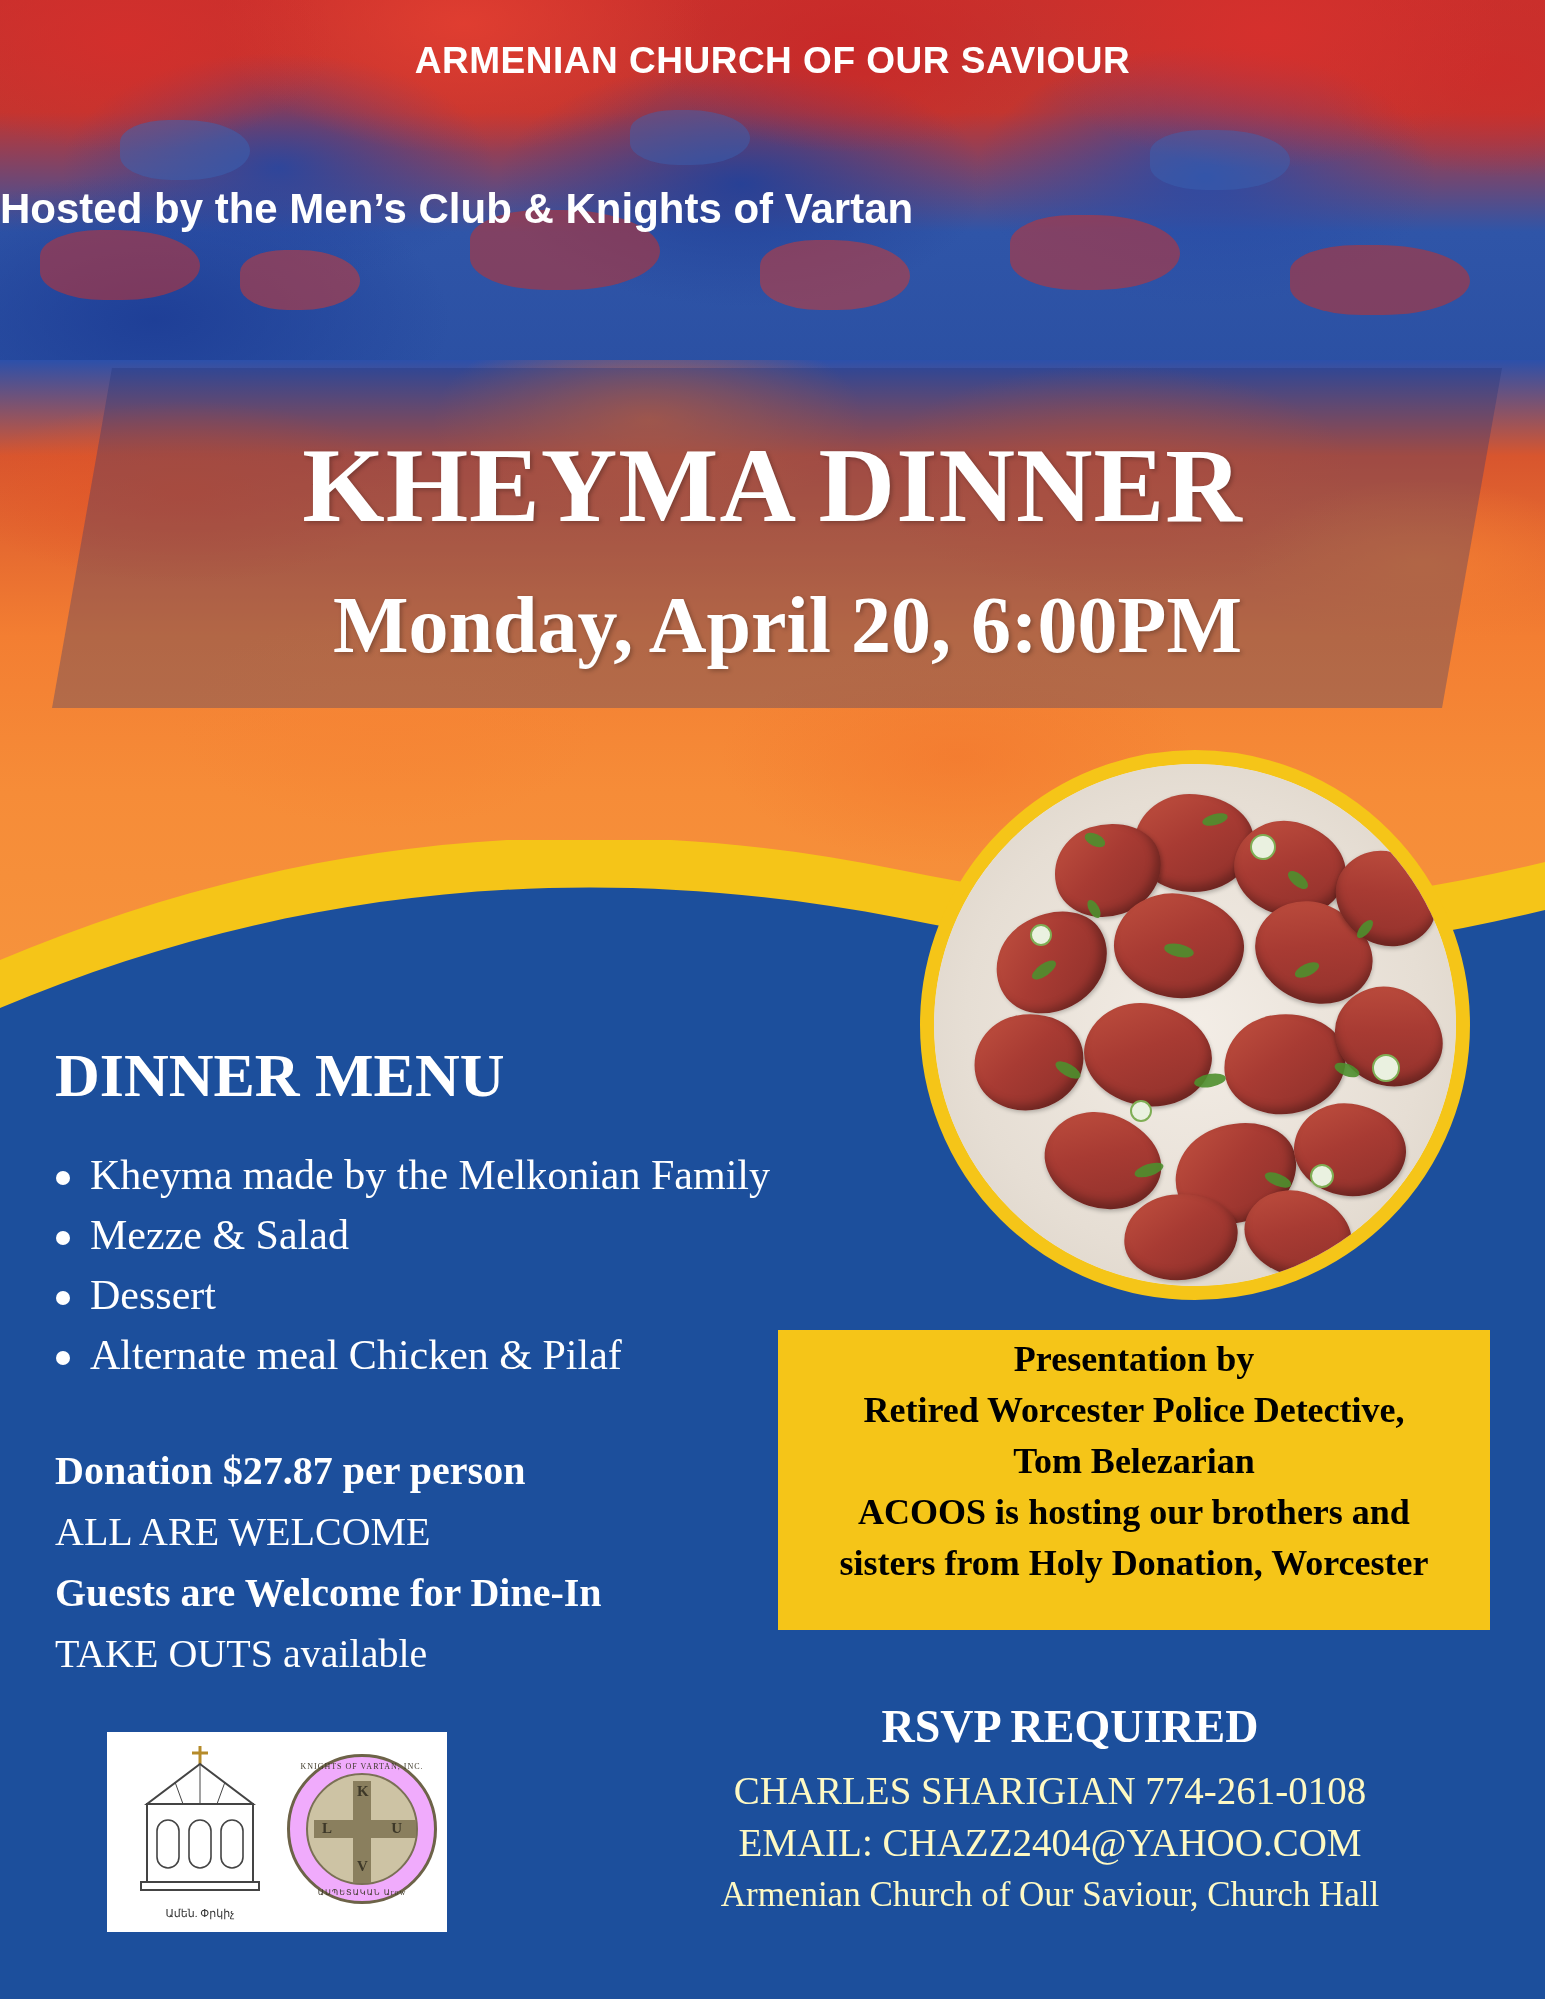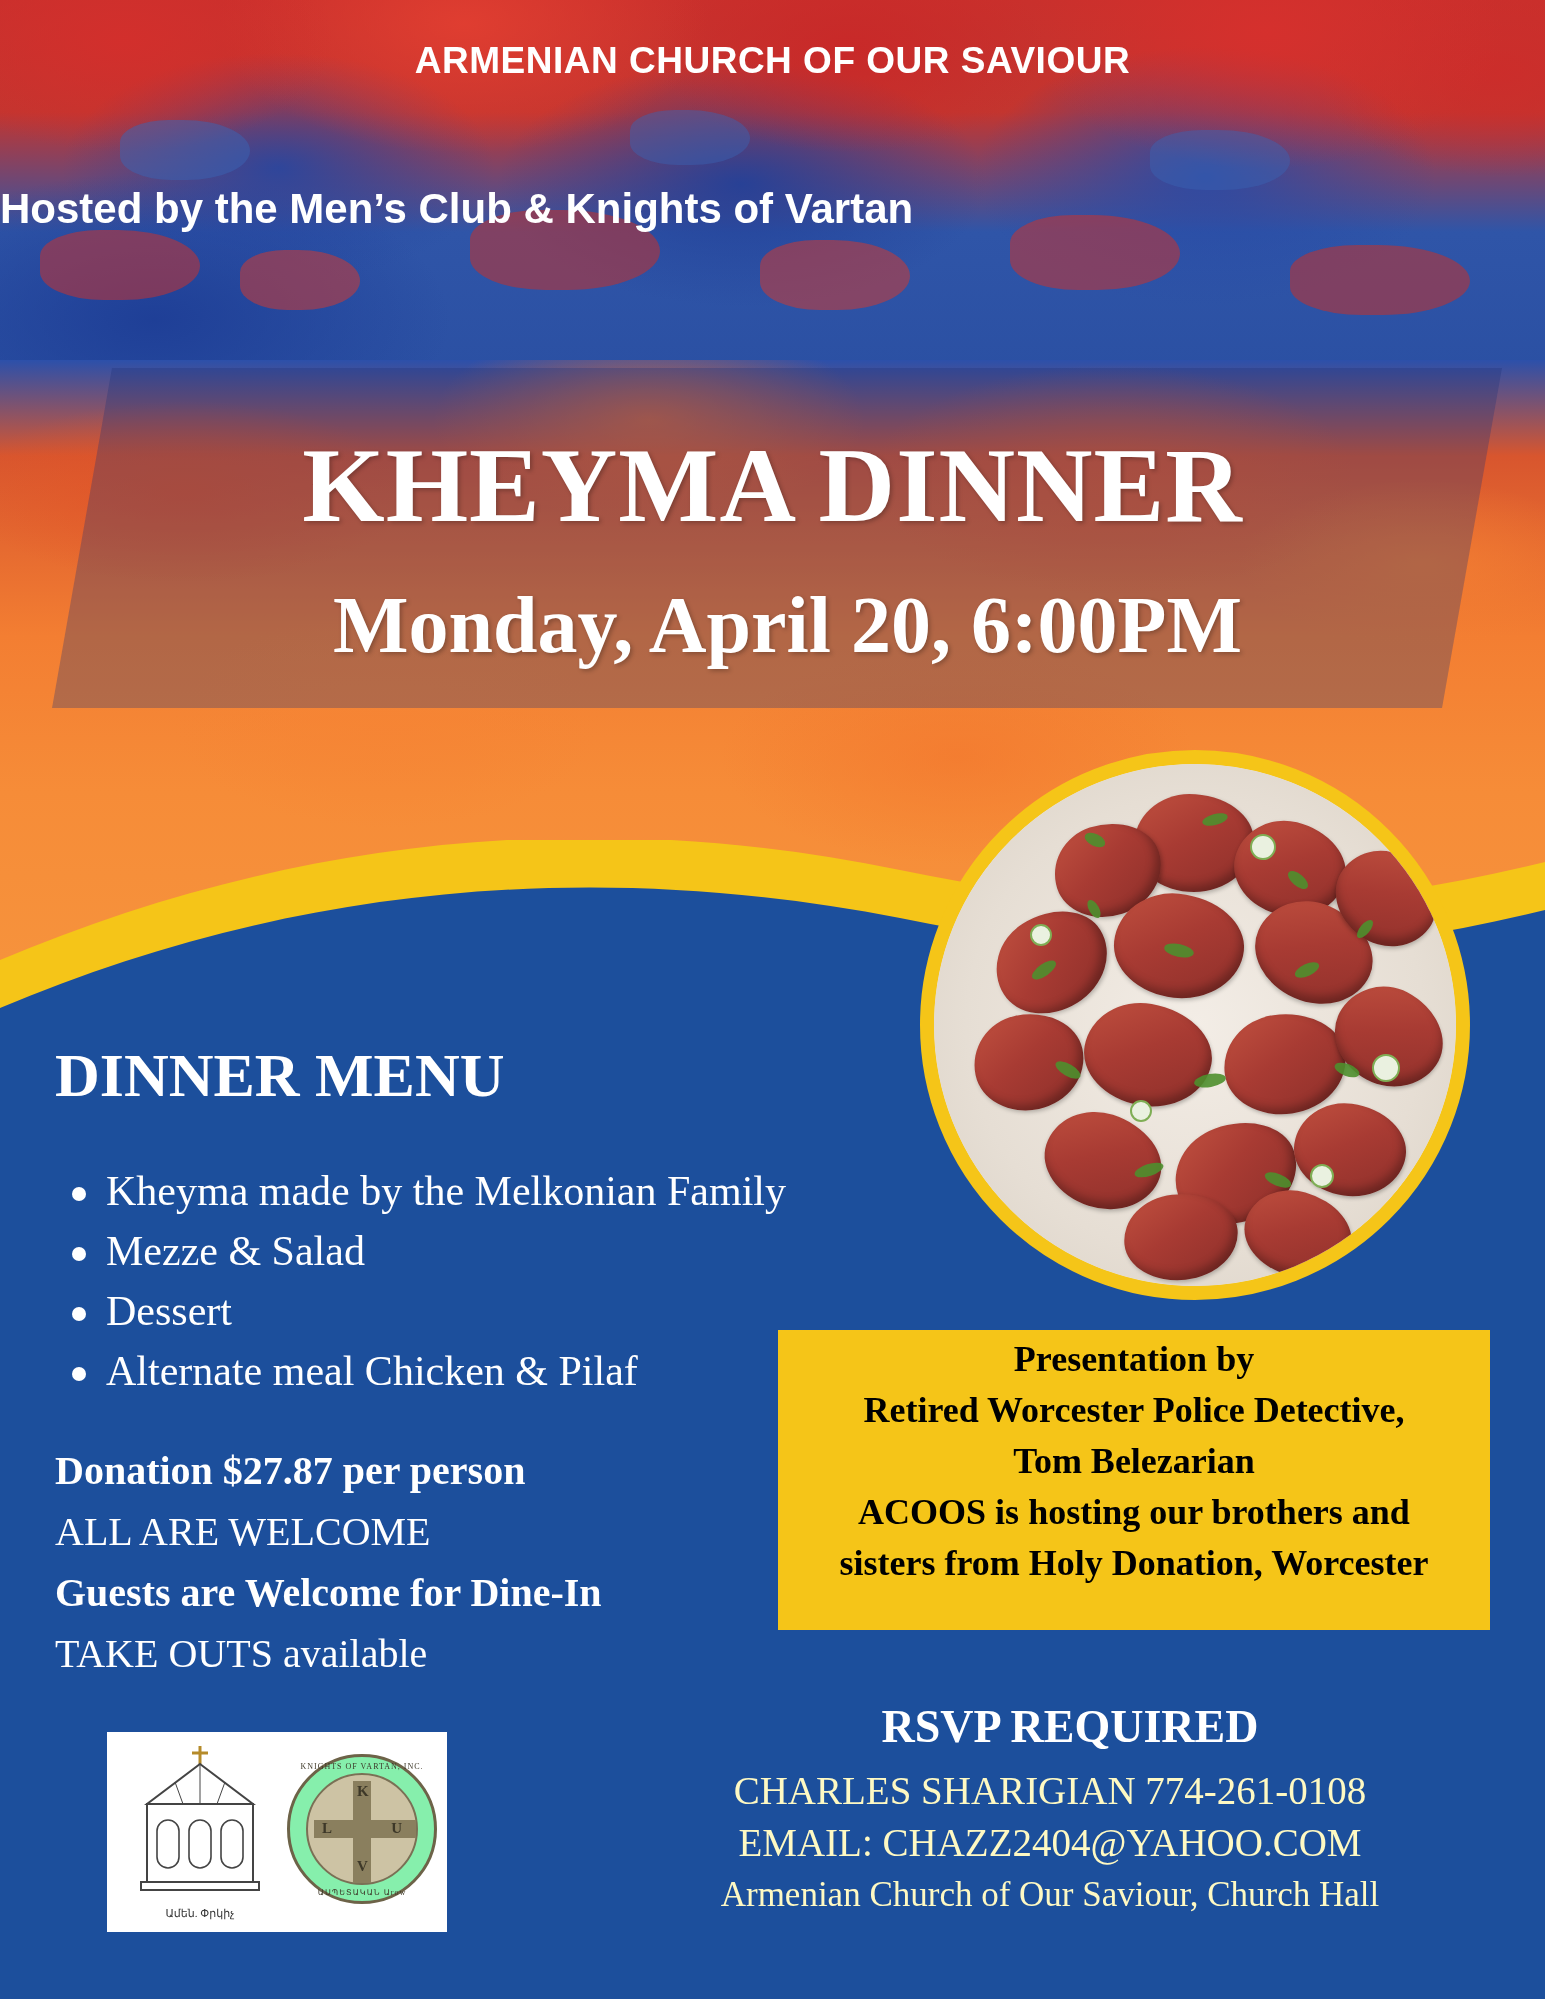--- a/index.html
+++ b/index.html
@@ -174,21 +174,21 @@
     font-family: "Liberation Serif", serif;
     font-weight: bold;
     font-size: 62px;
     color: #ffffff;
   }
   .menu-list {
     position: absolute;
     top: 1145px;
     left: 40px;
     width: 820px;
-    margin: 16px;
+    margin: 0;
     padding: 0 0 0 50px;
     list-style: none;
   }
   .menu-list li {
     position: relative;
     font-size: 42px;
     line-height: 60px;
     color: #ffffff;
   }
   .menu-list li::before {
@@ -281,21 +281,21 @@
     width: 150px;
     height: 180px;
   }
   .kov-logo {
     position: absolute;
     left: 180px;
     top: 22px;
     width: 150px;
     height: 150px;
     border-radius: 50%;
-    background: #86efac;
+    background: #f0abfc;
     border: 3px solid #6d6348;
     box-sizing: border-box;
   }
   .kov-inner {
     position: absolute;
     inset: 16px;
     border-radius: 50%;
     background: #cdc3a4;
     border: 2px solid #7a7055;
     box-sizing: border-box;

